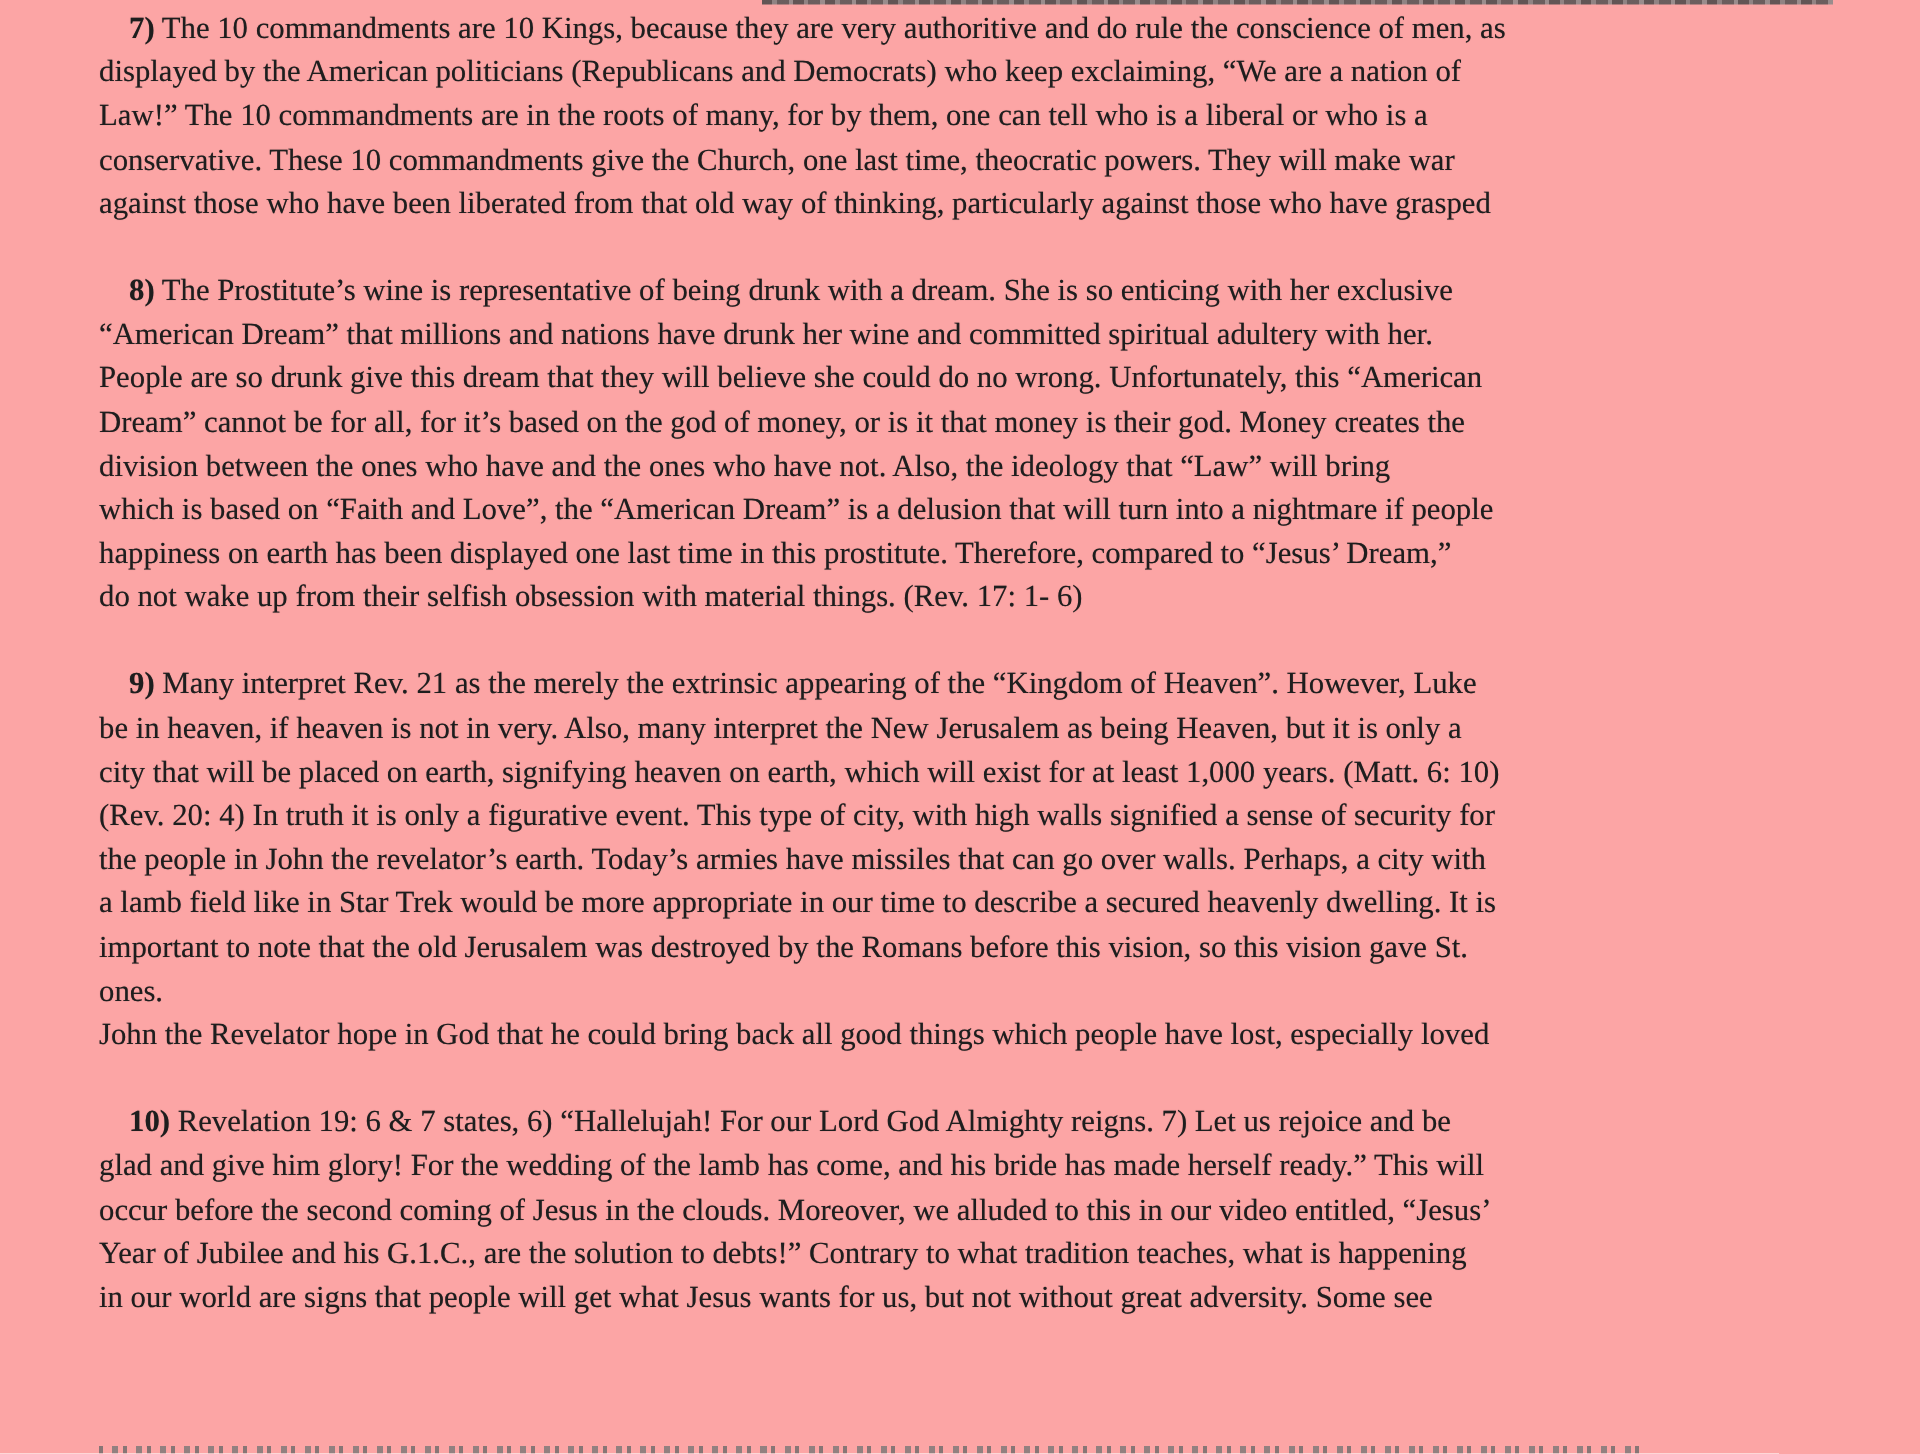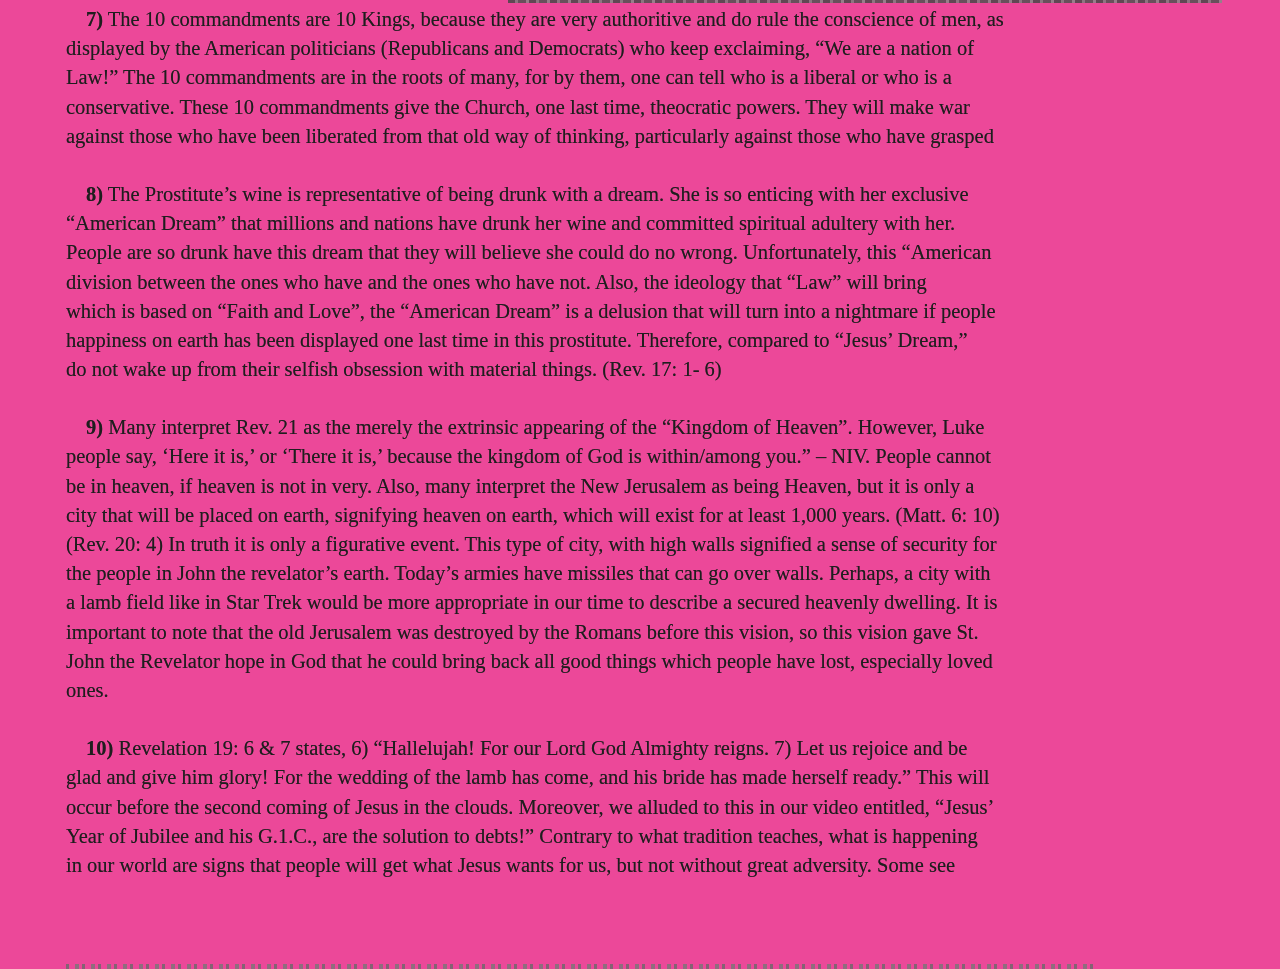--- a/index.html
+++ b/index.html
@@ -9,21 +9,21 @@
   }
   body {
     width: 1280px;
     height: 969px;
     overflow: hidden;
     position: relative;
   }
   .page {
     position: absolute;
     inset: 0;
-    background: #ec4899;
+    background: #fca5a5;
   }
   .doc {
     position: absolute;
     top: 5px;
     left: 66px;
     width: 1156px;
     font-family: "Liberation Serif", "DejaVu Serif", serif;
     font-size: 20.5px;
     line-height: 29.2px;
     color: #1e1e1e;
@@ -81,37 +81,37 @@
       <div class="paragraph">
         <div class="line first"><span class="marker">7)</span> The 10 commandments are 10 Kings, because they are very authoritive and do rule the conscience of men, as</div>
         <div class="line">displayed by the American politicians (Republicans and Democrats) who keep exclaiming, “We are a nation of</div>
         <div class="line">Law!” The 10 commandments are in the roots of many, for by them, one can tell who is a liberal or who is a</div>
         <div class="line">conservative. These 10 commandments give the Church, one last time, theocratic powers. They will make war</div>
         <div class="line">against those who have been liberated from that old way of thinking, particularly against those who have grasped</div>
       </div>
       <div class="paragraph">
         <div class="line first"><span class="marker">8)</span> The Prostitute’s wine is representative of being drunk with a dream. She is so enticing with her exclusive</div>
         <div class="line">“American Dream” that millions and nations have drunk her wine and committed spiritual adultery with her.</div>
-        <div class="line">People are so drunk have this dream that they will believe she could do no wrong. Unfortunately, this “American</div>
+        <div class="line">People are so drunk give this dream that they will believe she could do no wrong. Unfortunately, this “American</div>
+        <div class="line">Dream” cannot be for all, for it’s based on the god of money, or is it that money is their god. Money creates the</div>
         <div class="line">division between the ones who have and the ones who have not. Also, the ideology that “Law” will bring</div>
         <div class="line">which is based on “Faith and Love”, the “American Dream” is a delusion that will turn into a nightmare if people</div>
         <div class="line">happiness on earth has been displayed one last time in this prostitute. Therefore, compared to “Jesus’ Dream,”</div>
         <div class="line">do not wake up from their selfish obsession with material things. (Rev. 17: 1- 6)</div>
       </div>
       <div class="paragraph">
         <div class="line first"><span class="marker">9)</span> Many interpret Rev. 21 as the merely the extrinsic appearing of the “Kingdom of Heaven”. However, Luke</div>
-        <div class="line">people say, ‘Here it is,’ or ‘There it is,’ because the kingdom of God is within/among you.” – NIV. People cannot</div>
         <div class="line">be in heaven, if heaven is not in very. Also, many interpret the New Jerusalem as being Heaven, but it is only a</div>
         <div class="line">city that will be placed on earth, signifying heaven on earth, which will exist for at least 1,000 years. (Matt. 6: 10)</div>
         <div class="line">(Rev. 20: 4) In truth it is only a figurative event. This type of city, with high walls signified a sense of security for</div>
         <div class="line">the people in John the revelator’s earth. Today’s armies have missiles that can go over walls. Perhaps, a city with</div>
         <div class="line">a lamb field like in Star Trek would be more appropriate in our time to describe a secured heavenly dwelling. It is</div>
         <div class="line">important to note that the old Jerusalem was destroyed by the Romans before this vision, so this vision gave St.</div>
+        <div class="line">ones.</div>
         <div class="line">John the Revelator hope in God that he could bring back all good things which people have lost, especially loved</div>
-        <div class="line">ones.</div>
       </div>
       <div class="paragraph">
         <div class="line first"><span class="marker">10)</span> Revelation 19: 6 &amp; 7 states, 6) “Hallelujah! For our Lord God Almighty reigns. 7) Let us rejoice and be</div>
         <div class="line">glad and give him glory! For the wedding of the lamb has come, and his bride has made herself ready.” This will</div>
         <div class="line">occur before the second coming of Jesus in the clouds. Moreover, we alluded to this in our video entitled, “Jesus’</div>
         <div class="line">Year of Jubilee and his G.1.C., are the solution to debts!” Contrary to what tradition teaches, what is happening</div>
         <div class="line">in our world are signs that people will get what Jesus wants for us, but not without great adversity. Some see</div>
       </div>
     </div>
   <div class="clip-bottom"></div>

